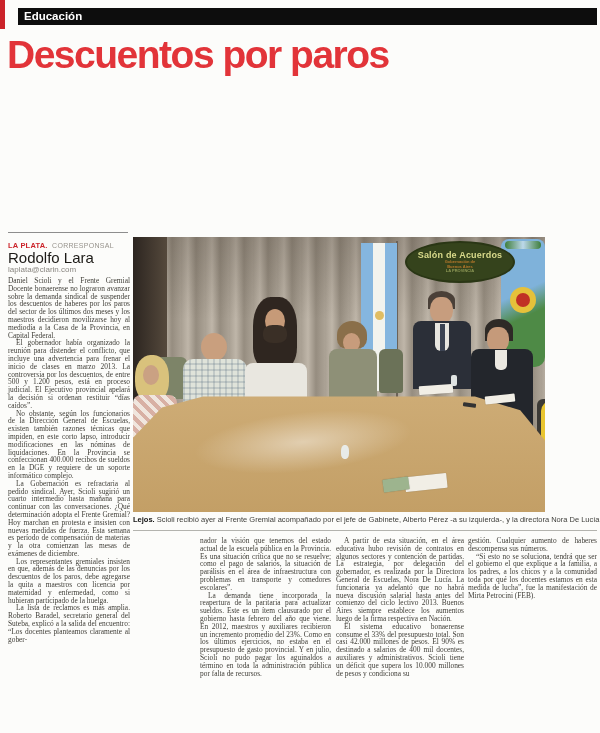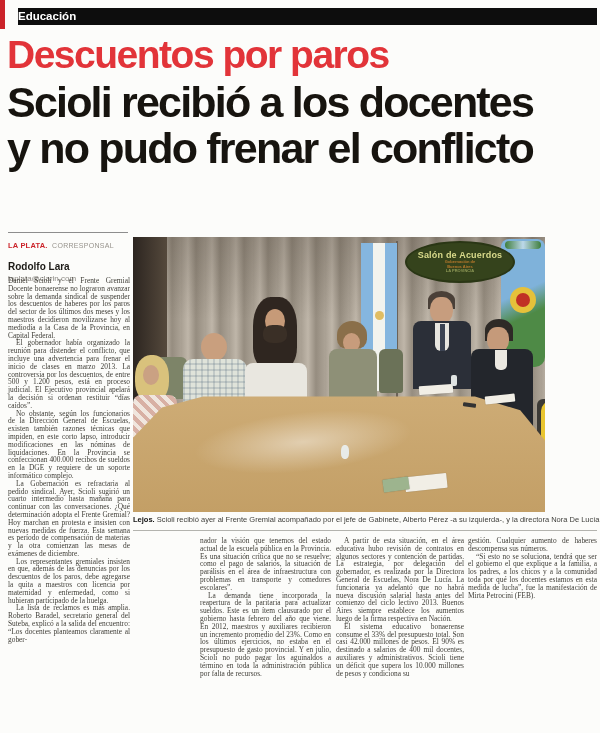--- a/index.html
+++ b/index.html
@@ -3,35 +3,35 @@
 <meta charset="utf-8">
 <style>
   html,body{margin:0;padding:0;background:#e8e8e4;}
   .page{position:relative;width:600px;height:733px;background:#fcfcfa;overflow:hidden;
         font-family:"Liberation Sans",sans-serif;color:#222;}
   .abs{position:absolute;}
 
   
   .edge-red{left:0;top:0;width:5px;height:29px;background:var(--accent-red,#cb2329);}
   .kicker{left:18px;top:8px;width:579px;height:17px;background:#0d0d0d;color:#fff;
-          font-size:11.5px;font-weight:bold;line-height:17px;box-sizing:border-box;}
+          font-size:11.5px;font-weight:bold;line-height:17px;padding-left:6px;box-sizing:border-box;}
 
   .hl-red{left:7px;top:33px;width:586px;font-size:39px;font-weight:bold;color:var(--headline-red,#e23439);
           letter-spacing:-1.5px;line-height:44px;white-space:nowrap;}
   .hl-black{left:7px;top:79px;width:590px;font-size:43px;font-weight:bold;color:#17140f;
           letter-spacing:-1.8px;line-height:46px;}
   .standfirst{left:8px;top:186px;width:586px;font-size:13.5px;font-weight:bold;color:#26221c;line-height:19.5px;}
   .standfirst .arrow{color:var(--headline-red,#e23439);font-size:10px;vertical-align:1px;margin-right:3px;}
 
   
   .byline-rule{left:8px;top:232px;width:120px;height:1px;background:#8d8d8d;}
   .byline{left:8px;top:237px;width:124px;line-height:11px;}
   .byline .place{color:var(--accent-red,#cb2329);font-weight:bold;font-size:7.5px;letter-spacing:.2px;}
   .byline .role{color:#97938c;font-size:7px;letter-spacing:.3px;}
-  .byline .author{font-size:10px;font-weight:bold;color:#1c1a16;margin-top:10px;}
+  .byline .author{font-size:15px;font-weight:normal;color:#1c1a16;margin-top:1px;}
   .byline .email{font-size:8px;color:#8a8781;margin-top:1px;}
 
   
   .bodycol{font-family:"Liberation Serif","DejaVu Serif",serif;font-size:7.4px;line-height:7.8px;
            color:#42403a;text-align:justify;}
   .bodycol p{margin:0;text-indent:8px;}
   .bodycol p.noindent{text-indent:0;}
   .col1{left:8px;top:277px;width:122px;height:416px;}
   .col2{left:200px;top:537px;width:131px;}
   .col3{left:336px;top:537px;width:128px;}
@@ -72,24 +72,20 @@
 <body>
 
 <div class="page">
 
   <div class="abs edge-red"></div>
   <div class="abs kicker">
     <span>Educación</span>
   </div>
 
   <div class="abs hl-red">Descuentos por paros</div>
-  <div class="abs hl-black">
-    <div>Scioli recibió a los docentes</div>
-    <div>y no pudo frenar el conflicto</div>
-  </div>
 
 
   <div class="abs byline-rule"></div>
   <div class="abs byline">
     <div>
       <span class="place">LA PLATA.</span>
       <span class="role">CORRESPONSAL</span>
     </div>
     <div class="author">Rodolfo Lara</div>
     <div class="email">laplata@clarin.com</div>

